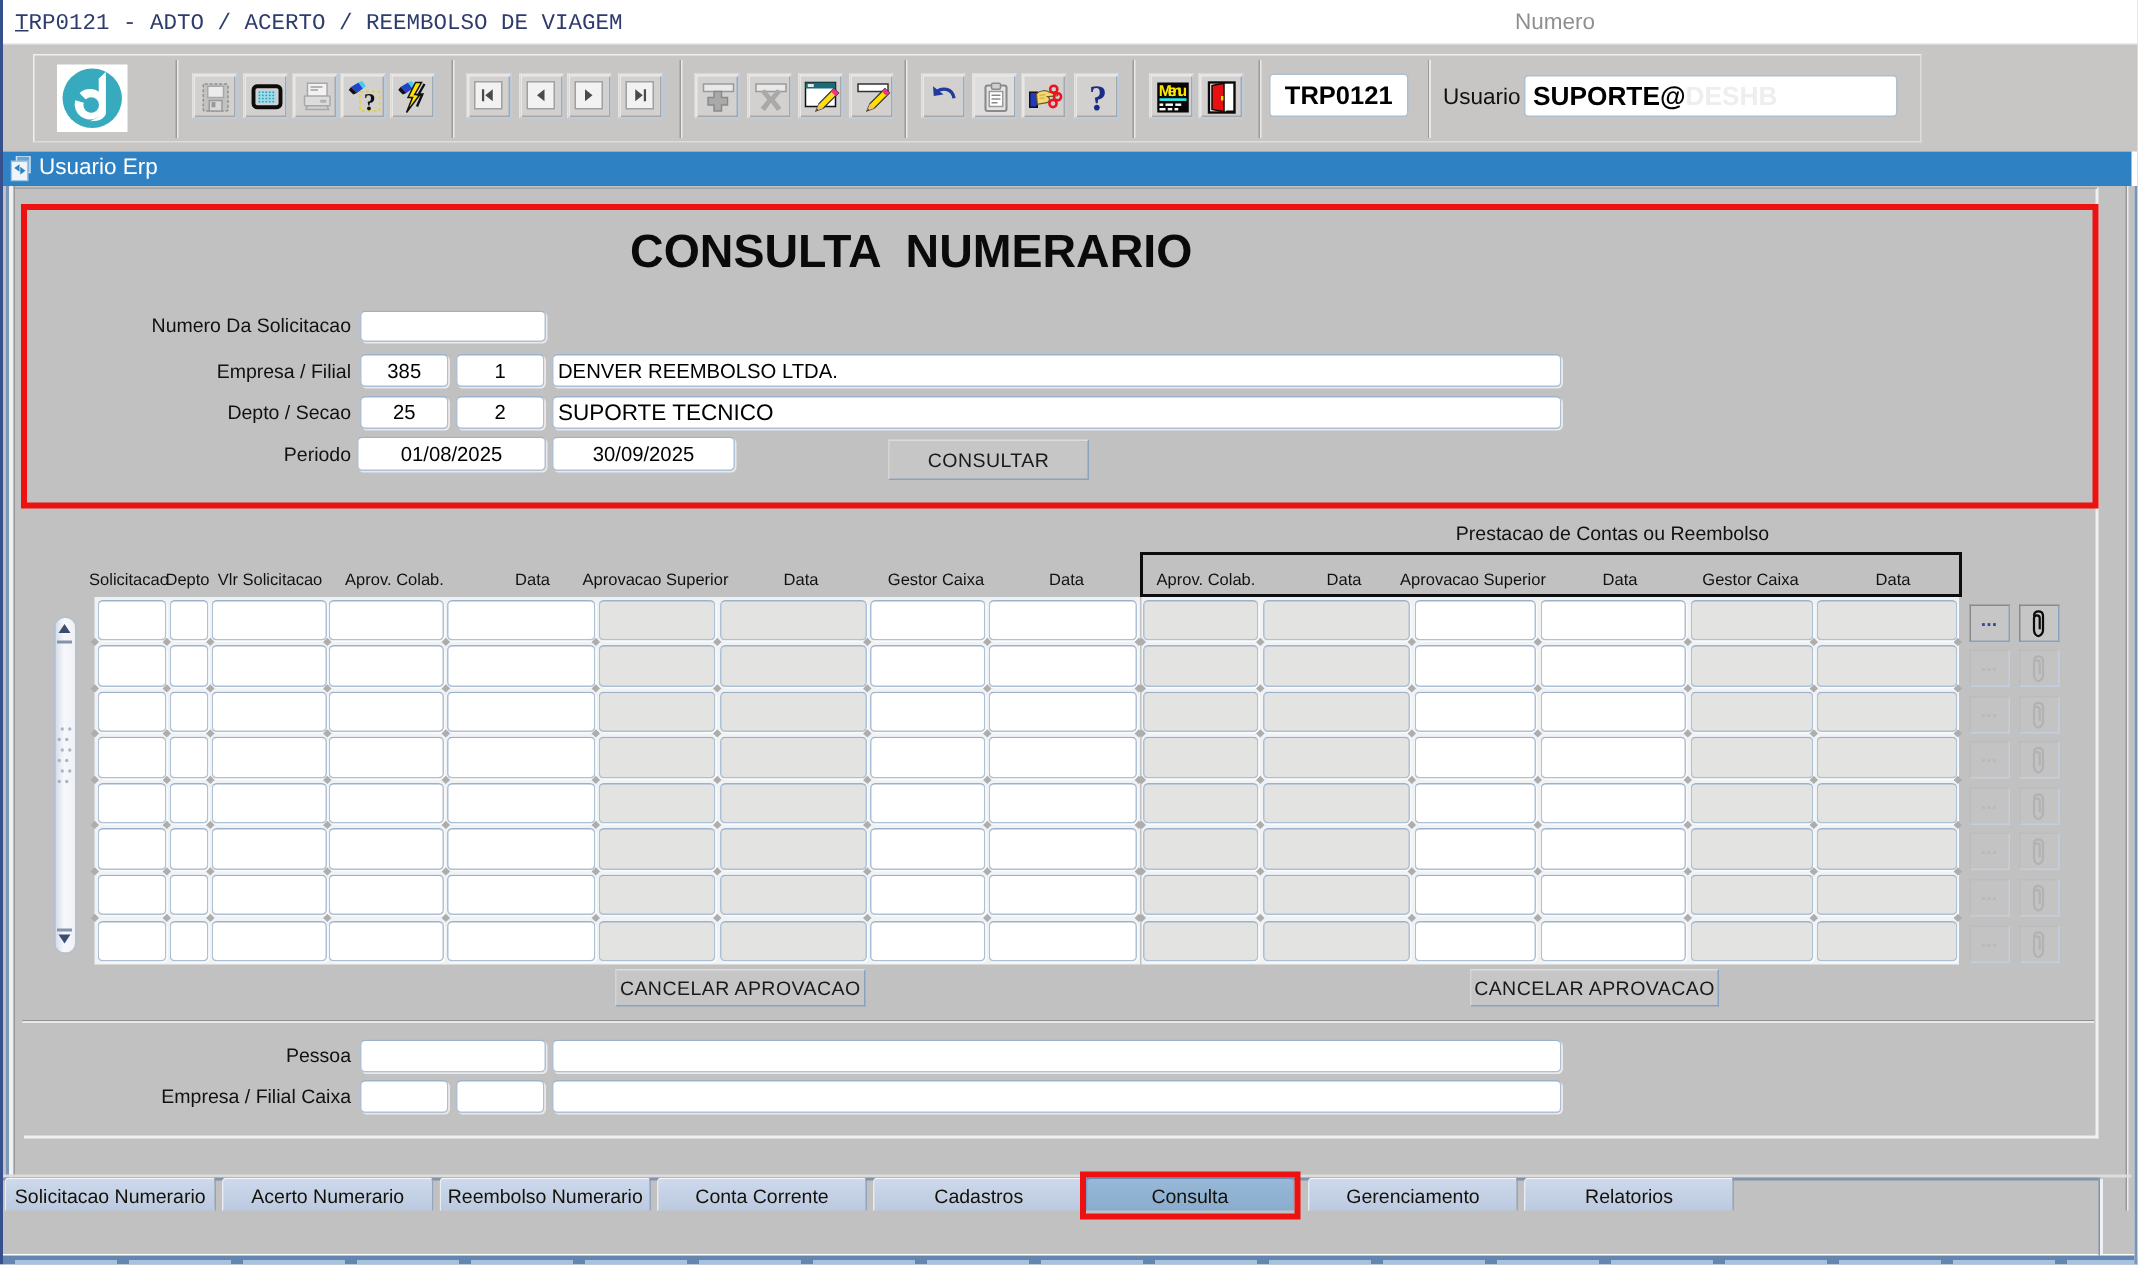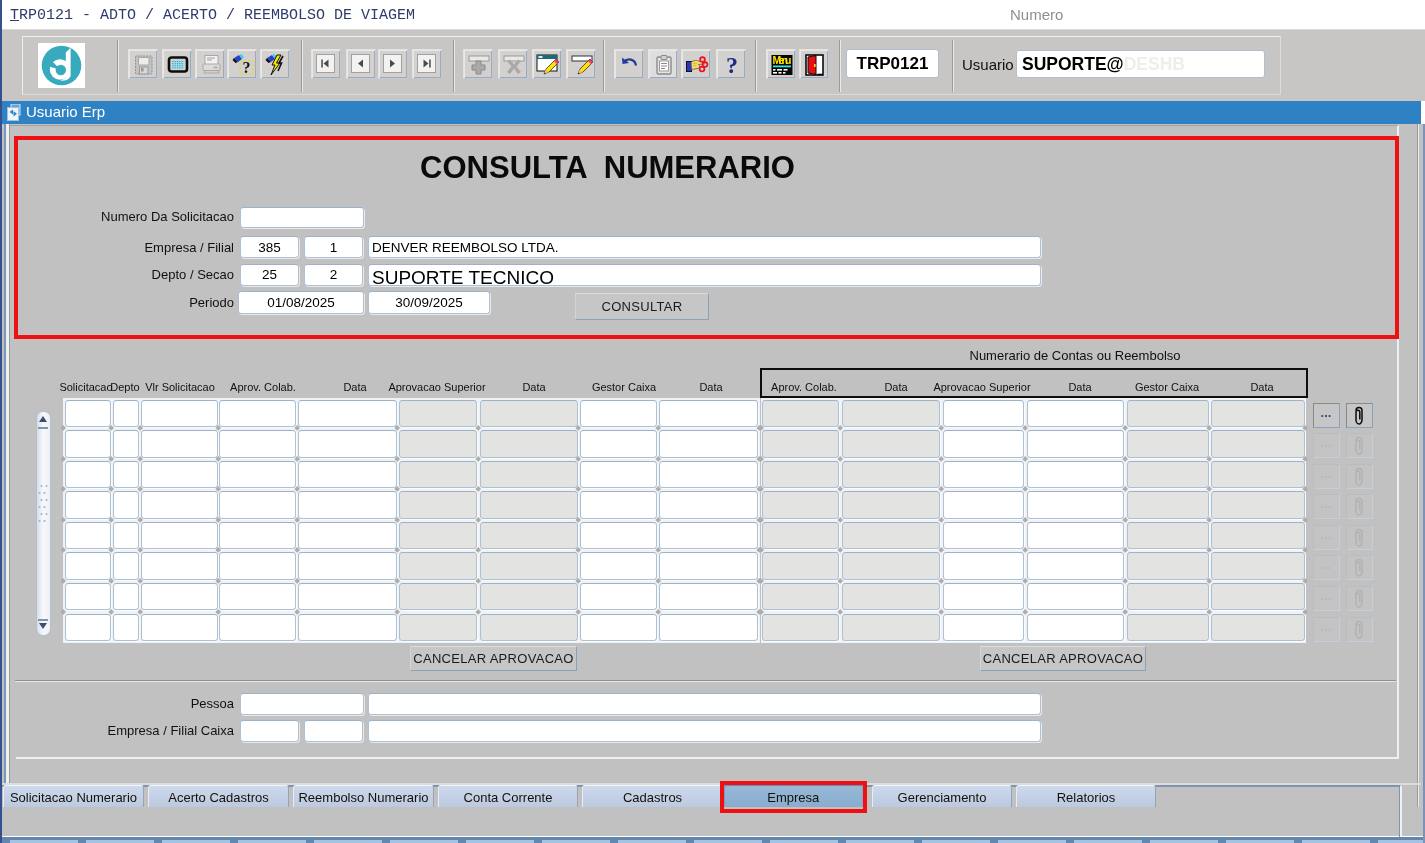--- a/index.html
+++ b/index.html
@@ -253,26 +253,26 @@
 <div class="abs lbl" style="left:-86px;top:209px;width:320px">Numero Da Solicitacao</div>
 <div class="abs lbl" style="left:-86px;top:239.5px;width:320px">Empresa / Filial</div>
 <div class="abs lbl" style="left:-86px;top:267px;width:320px">Depto / Secao</div>
 <div class="abs lbl" style="left:-86px;top:294.5px;width:320px">Periodo</div>
 <div class="abs fld ctr" style="left:240px;top:206.5px;width:124px;height:21.5px;font-size:13.5px;padding-top:2.25px"></div>
 <div class="abs fld ctr" style="left:240px;top:236px;width:59px;height:22px;font-size:13.5px;padding-top:2.5px">385</div>
 <div class="abs fld ctr" style="left:304px;top:236px;width:59px;height:22px;font-size:13.5px;padding-top:2.5px">1</div>
 <div class="abs fld" style="left:368px;top:236px;width:673px;height:22px;font-size:13.5px;padding-left:3px;padding-top:2.5px">DENVER REEMBOLSO LTDA.</div>
 <div class="abs fld ctr" style="left:240px;top:263.5px;width:59px;height:22px;font-size:13.5px;padding-top:2.5px">25</div>
 <div class="abs fld ctr" style="left:304px;top:263.5px;width:59px;height:22px;font-size:13.5px;padding-top:2.5px">2</div>
-<div class="abs fld" style="left:368px;top:263.5px;width:673px;height:22px;font-size:19px;padding-left:3px;padding-top:2.5px">SUPORTE TECNICO</div>
+<div class="abs fld" style="left:368px;top:263.5px;width:673px;height:22px;font-size:15px;padding-left:3px;padding-top:2.5px">SUPORTE TECNICO</div>
 <div class="abs fld ctr" style="left:238px;top:291px;width:126px;height:23px;font-size:13.5px;padding-top:3.0px">01/08/2025</div>
 <div class="abs fld ctr" style="left:368px;top:291px;width:122px;height:23px;font-size:13.5px;padding-top:3.0px">30/09/2025</div>
-<div class="abs btn" style="left:575px;top:292.5px;width:134px;height:27px;padding-top:5px">CONSULTAR</div>
+<div class="abs btn" style="left:592px;top:292.5px;width:134px;height:27px;padding-top:5px">CONSULTAR</div>
 <div class="abs redbox" style="left:14px;top:136px;width:1385px;height:203px"></div>
-<div class="abs" style="left:969px;top:348px;width:212px;text-align:center;font-size:13px;color:#111;white-space:nowrap">Numerario de Contas ou Reembolso</div>
+<div class="abs" style="left:969px;top:348px;width:212px;text-align:center;font-size:13px;color:#111;white-space:nowrap">Prestacao de Contas ou Reembolso</div>
 <div class="abs" style="left:760px;top:368px;width:548px;height:30px;border:2px solid #0d0d0d"></div>
 <div class="abs hdr" style="left:6px;top:381px;width:160px">Solicitacao</div>
 <div class="abs hdr" style="left:45px;top:381px;width:160px">Depto</div>
 <div class="abs hdr" style="left:100px;top:381px;width:160px">Vlr Solicitacao</div>
 <div class="abs hdr" style="left:183px;top:381px;width:160px">Aprov. Colab.</div>
 <div class="abs hdr" style="left:275px;top:381px;width:160px">Data</div>
 <div class="abs hdr" style="left:357px;top:381px;width:160px">Aprovacao Superior</div>
 <div class="abs hdr" style="left:454px;top:381px;width:160px">Data</div>
 <div class="abs hdr" style="left:544px;top:381px;width:160px">Gestor Caixa</div>
 <div class="abs hdr" style="left:631px;top:381px;width:160px">Data</div>
@@ -582,25 +582,25 @@
 <div class="abs fld ctr" style="left:240px;top:692.5px;width:124px;height:22px;font-size:13.5px;padding-top:2.5px"></div>
 <div class="abs fld" style="left:368px;top:692.5px;width:673px;height:22px;font-size:13.5px;padding-left:3px;padding-top:2.5px"></div>
 <div class="abs fld ctr" style="left:240px;top:719.5px;width:59px;height:22px;font-size:13.5px;padding-top:2.5px"></div>
 <div class="abs fld ctr" style="left:304px;top:719.5px;width:59px;height:22px;font-size:13.5px;padding-top:2.5px"></div>
 <div class="abs fld" style="left:368px;top:719.5px;width:673px;height:22px;font-size:13.5px;padding-left:3px;padding-top:2.5px"></div>
 <div class="abs" style="left:2px;top:783px;width:1419px;height:2px;background:#dcdcdc"></div>
 <div class="abs" style="left:2px;top:785px;width:1397px;height:1.5px;background:#8094ae"></div>
 <div class="abs" style="left:1398.5px;top:785px;width:1.5px;height:52px;background:#8094ae;z-index:4"></div>
 <div class="abs" style="left:1400px;top:786px;width:1.5px;height:50px;background:#eef2f6;z-index:4"></div>
 <div class="abs tab" style="left:3px;width:141px;">Solicitacao Numerario</div>
-<div class="abs tab" style="left:148px;width:141px;">Acerto Cadastros</div>
+<div class="abs tab" style="left:148px;width:141px;">Acerto Numerario</div>
 <div class="abs tab" style="left:293px;width:141px;">Reembolso Numerario</div>
 <div class="abs tab" style="left:438px;width:140px;">Conta Corrente</div>
 <div class="abs tab" style="left:582px;width:141px;">Cadastros</div>
-<div class="abs tab" style="left:723.5px;width:139.5px;background:linear-gradient(#97b8d6,#88abce);border-top-color:#6a8cb8;border-left-color:#7c9cc4;">Empresa</div>
+<div class="abs tab" style="left:723.5px;width:139.5px;background:linear-gradient(#97b8d6,#88abce);border-top-color:#6a8cb8;border-left-color:#7c9cc4;">Consulta</div>
 <div class="abs tab" style="left:872px;width:140px;">Gerenciamento</div>
 <div class="abs tab" style="left:1016px;width:140px;">Relatorios</div>
 <div class="abs" style="left:719.5px;top:781px;width:147.5px;height:31.5px;border:4px solid #ee1111;z-index:5"></div>
 <div class="abs" style="left:2px;top:807px;width:1419px;height:29px;background:#c1c1c1"></div>
 <div class="abs" style="left:2px;top:836.5px;width:1421px;height:6.5px;background:#6286ae;z-index:4"></div>
 <div class="abs" style="left:2px;top:836.5px;width:1421px;height:6.5px;z-index:5">
     <div class="abs" style="left:8px;top:3.5px;width:68px;height:3px;background:#a7c2e0"></div>
     <div class="abs" style="left:84px;top:3.5px;width:68px;height:3px;background:#a7c2e0"></div>
     <div class="abs" style="left:160px;top:3.5px;width:68px;height:3px;background:#a7c2e0"></div>
     <div class="abs" style="left:236px;top:3.5px;width:68px;height:3px;background:#a7c2e0"></div>

